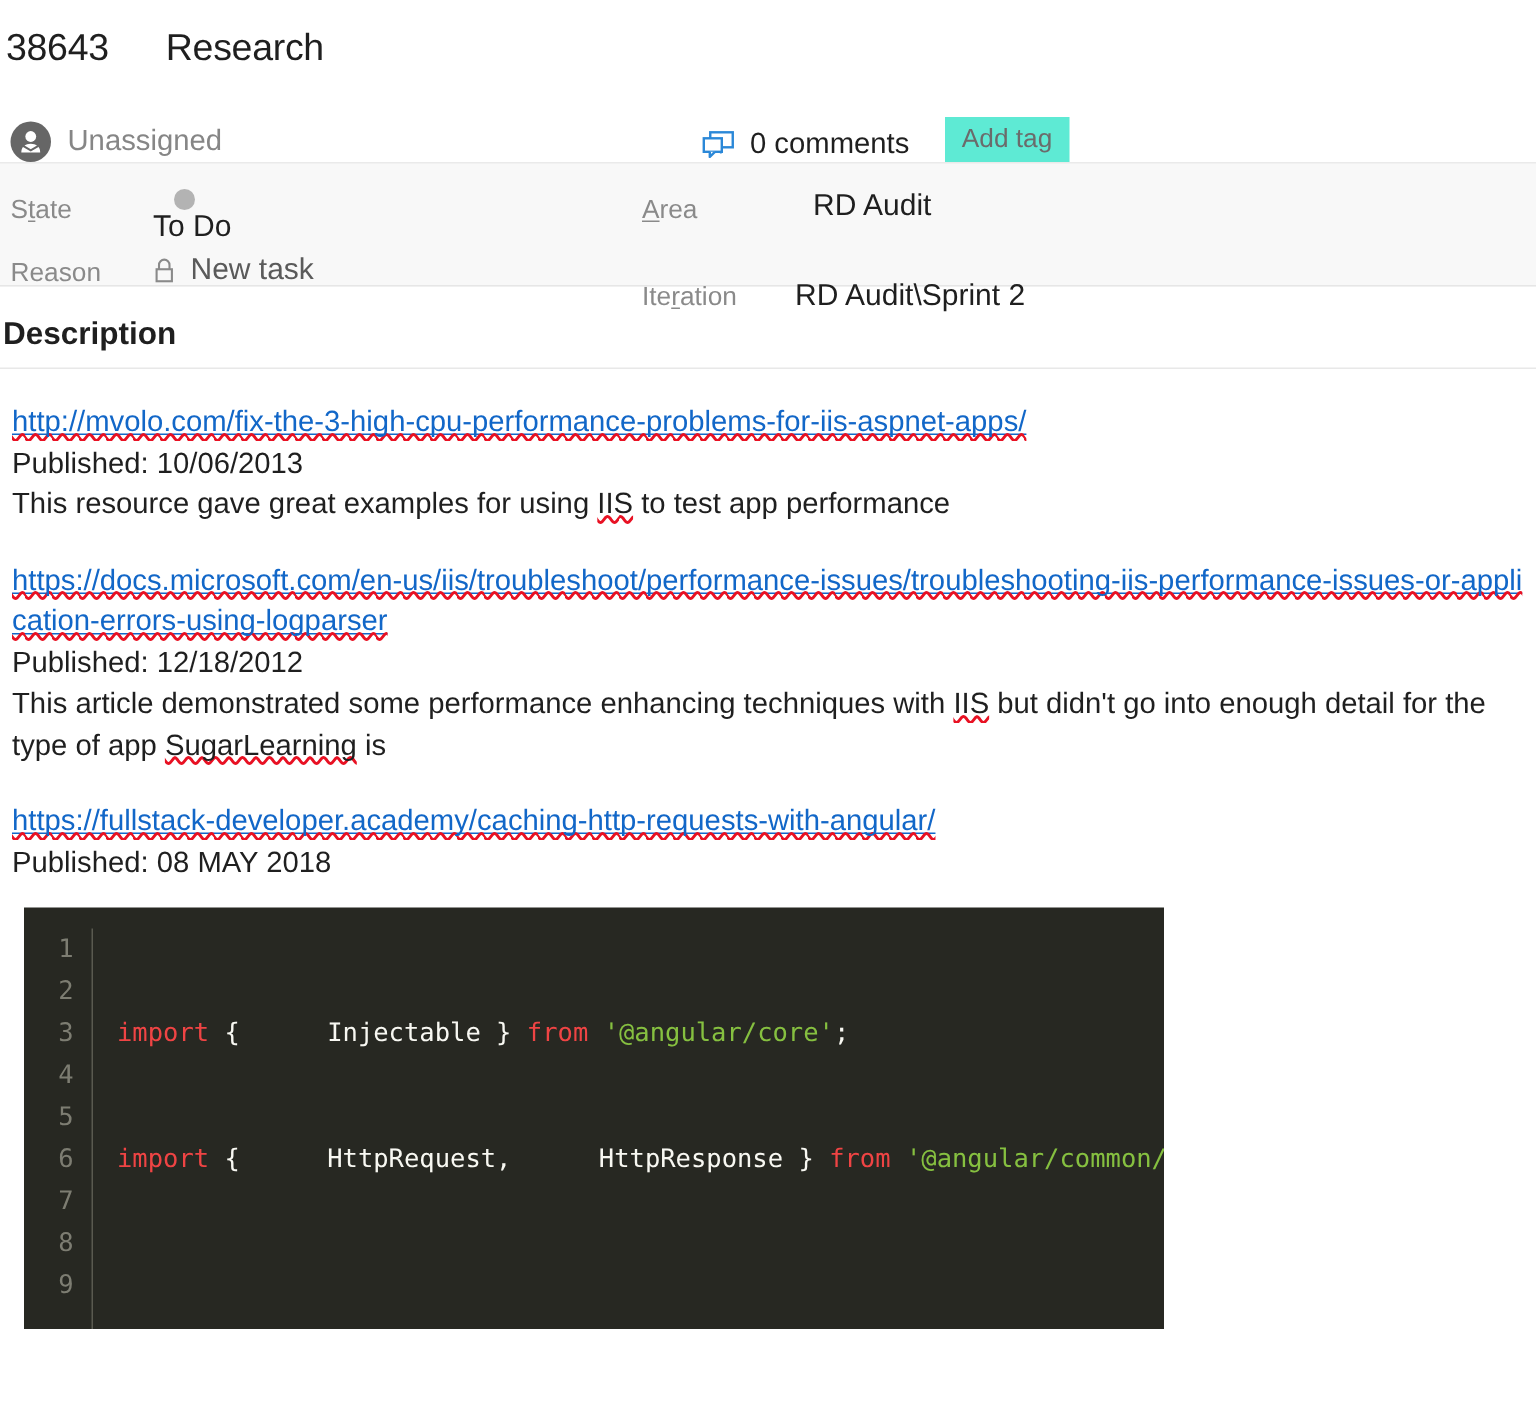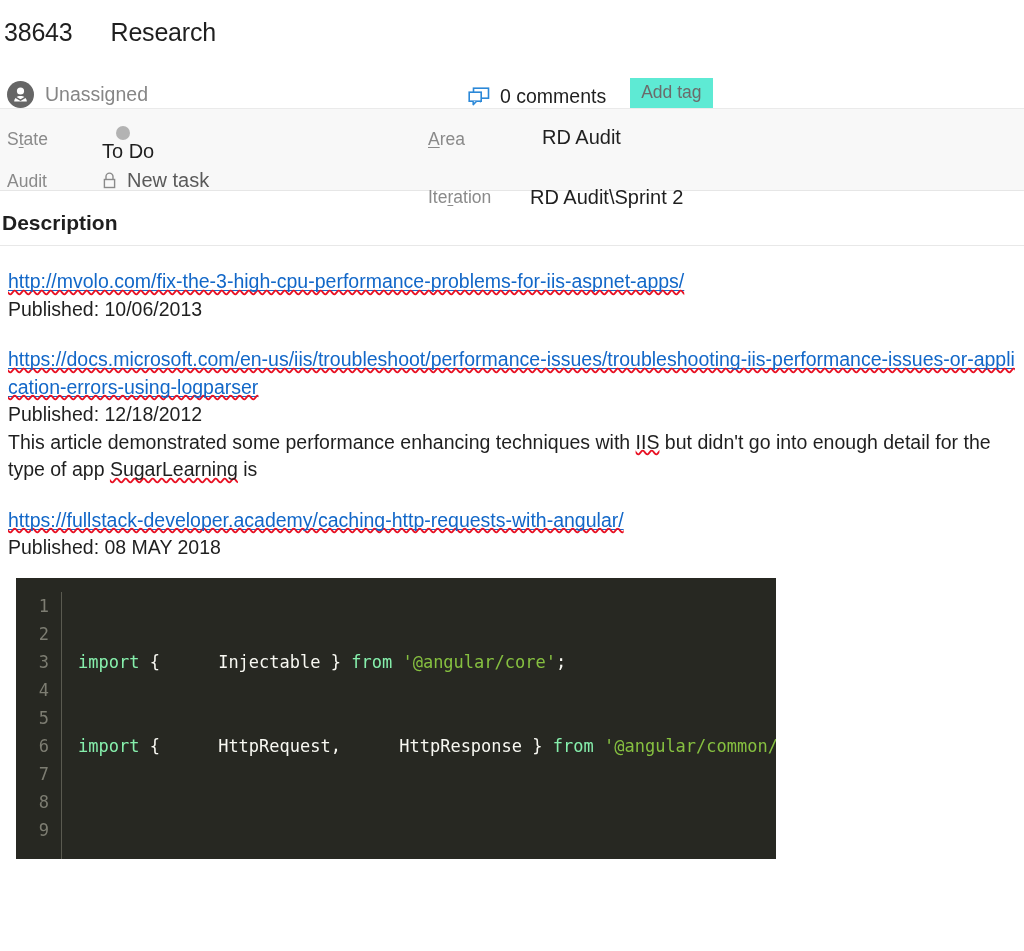--- a/index.html
+++ b/index.html
@@ -205,21 +205,21 @@
     box-sizing: border-box;
     border-right: 1px solid #5a5a50;
     user-select: none;
   }
   .code-lines {
     padding-left: 16px;
     white-space: pre;
     flex: 1;
     overflow: hidden;
   }
-  .t-kw   { color: #86efac; }
+  .t-kw   { color: #ef4444; }
   .t-str  { color: #86c040; }
   .t-pun  { color: #f8f8f2; }
   .t-id   { color: #f8f8f2; margin-left: 48px; }
 </style>
 </head>
 <body>
 
 <div class="wi-header">
 
   <div class="title-row">
@@ -260,21 +260,21 @@
 
   <div class="field f-state-label">
     <span class="field-label">S<u>t</u>ate</span>
   </div>
   <div class="field f-state-value">
     <span class="state-dot"></span>
     <span class="field-value">To Do</span>
   </div>
 
   <div class="field f-reason-label">
-    <span class="field-label">Audit</span>
+    <span class="field-label">Reason</span>
   </div>
   <div class="field f-reason-value">
     <span class="lock-icon">
       <svg width="15" height="17" viewBox="0 0 15 17" aria-hidden="true">
         <path d="M4 7.5 L4 4.6 A3.5 3.5 0 0 1 11 4.6 L11 7.5" fill="none" stroke="#8a8a8a" stroke-width="1.4"></path>
         <rect x="2.4" y="7.5" width="10.2" height="8" fill="none" stroke="#8a8a8a" stroke-width="1.4"></rect>
       </svg>
     </span>
     <span class="field-value muted">New task</span>
   </div>
@@ -295,20 +295,21 @@
 </div>
 
 <div class="desc-header">Description</div>
 <div class="desc-rule"></div>
 
 <div class="desc-body">
 
   <div class="entry">
     <span class="line link"><span class="sp">http://mvolo.com/fix-the-3-high-cpu-performance-problems-for-iis-aspnet-apps/</span></span>
     <span class="line">Published: 10/06/2013</span>
+    <span class="line">This resource gave great examples for using <span class="sp">IIS</span> to test app performance</span>
   </div>
 
   <div class="entry">
     <span class="line link"><span class="sp">https://docs.microsoft.com/en-us/iis/troubleshoot/performance-issues/troubleshooting-iis-performance-issues-or-application-errors-using-logparser</span></span>
     <span class="line">Published: 12/18/2012</span>
     <span class="line">This article demonstrated some performance enhancing techniques with <span class="sp">IIS</span> but didn't go into enough detail for the type of app <span class="sp">SugarLearning</span> is</span>
   </div>
 
   <div class="entry">
     <span class="line link"><span class="sp">https://fullstack-developer.academy/caching-http-requests-with-angular/</span></span>

